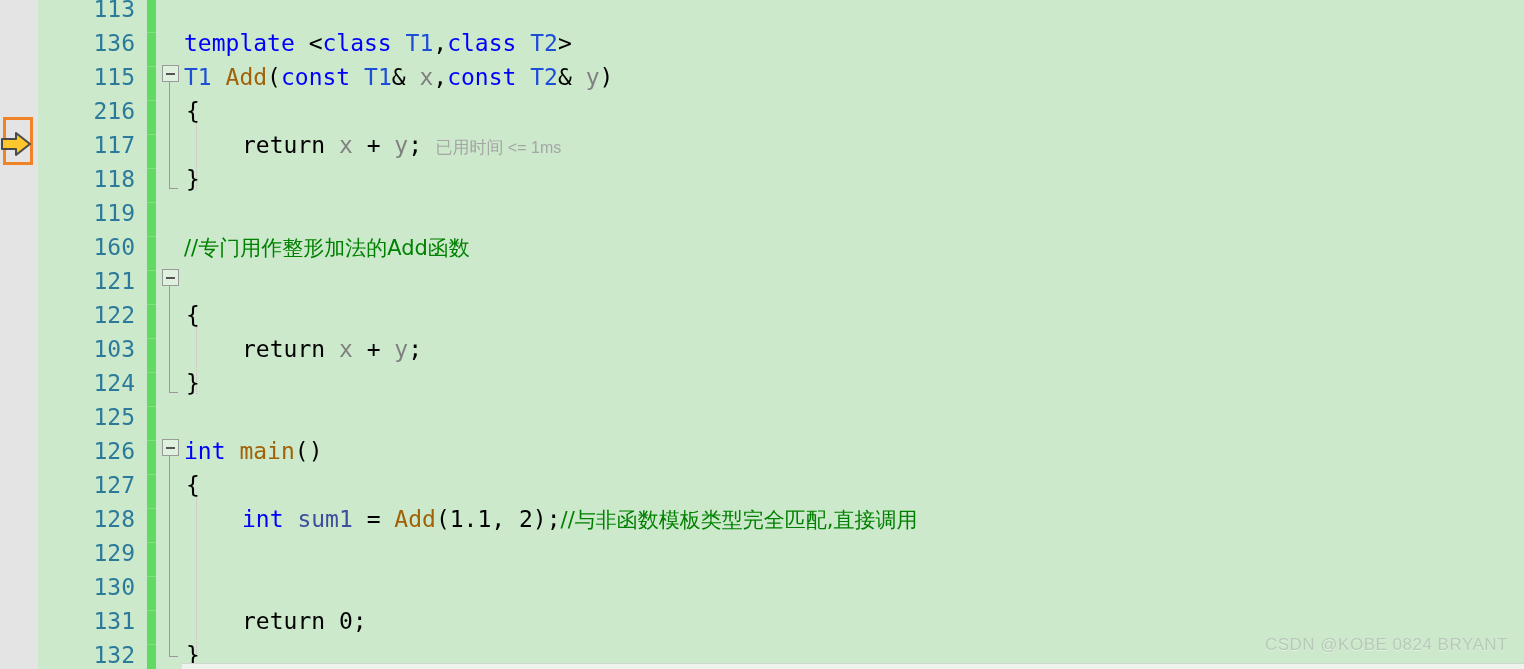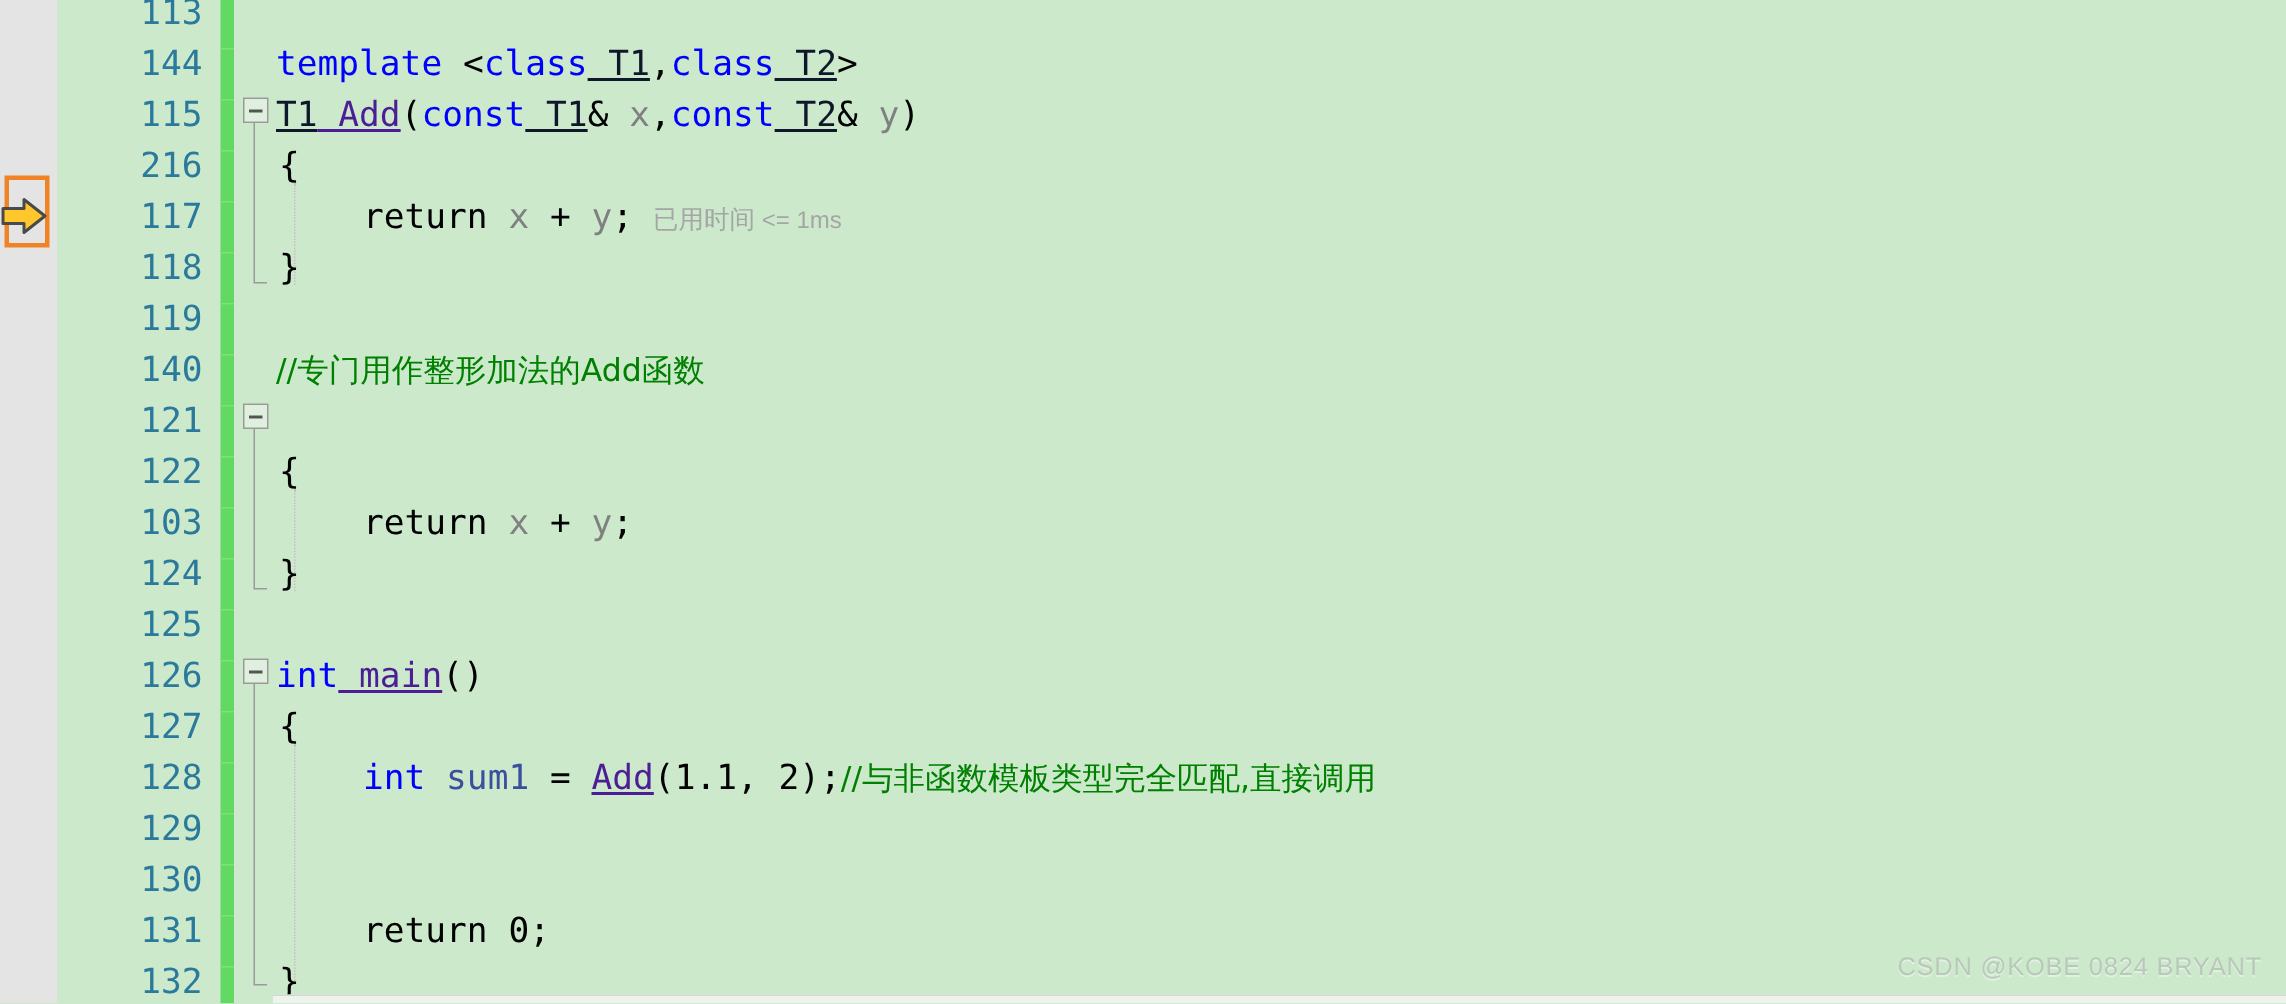--- a/index.html
+++ b/index.html
@@ -112,22 +112,22 @@
 
   
   .indent-guide {
     position: absolute;
     width: 1px;
     border-left: 1px dotted #d3b8c8;
   }
 
   
   .kw   { color: #0000ff; }   
-  .typ  { color: #0f172a; text-decoration: underline; }   
-  .fn   { color: #4c1d95; text-decoration: underline; }   
+  .typ  { color: #1d4ed8; }   
+  .fn   { color: #a16207; }   
   .ret  { color: #000000; }   
   .var  { color: #808080; }   
   .cmt  { color: #008000; }   
   .num  { color: #000000; }
   .ostr { color: #2b91af; }   
   .sum  { color: #3b4f9e; }   
   .pln  { color: #000000; }
 
   
   .elapsed {
@@ -169,27 +169,27 @@
   <div class="indicator-margin">
     <div class="exec-arrow-box">
       <svg width="42" height="28" viewBox="0 0 42 28">
         <path d="M2 9 L16 9 L16 3 L30 14 L16 25 L16 19 L2 19 Z" fill="#ffc72c" stroke="#4a4a4a" stroke-width="2" stroke-linejoin="round"></path>
       </svg>
     </div>
   </div>
 
   <div class="line-gutter">
     <div class="ln" style="top:-8px">113</div>
-    <div class="ln" style="top:26px">144</div>
+    <div class="ln" style="top:26px">136</div>
     <div class="ln" style="top:60px">115</div>
     <div class="ln" style="top:94px">216</div>
     <div class="ln" style="top:128px">117</div>
     <div class="ln" style="top:162px">118</div>
     <div class="ln" style="top:196px">119</div>
-    <div class="ln" style="top:230px">140</div>
+    <div class="ln" style="top:230px">160</div>
     <div class="ln" style="top:264px">121</div>
     <div class="ln" style="top:298px">122</div>
     <div class="ln" style="top:332px">103</div>
     <div class="ln" style="top:366px">124</div>
     <div class="ln" style="top:400px">125</div>
     <div class="ln" style="top:434px">126</div>
     <div class="ln" style="top:468px">127</div>
     <div class="ln" style="top:502px">128</div>
     <div class="ln" style="top:536px">129</div>
     <div class="ln" style="top:570px">130</div>

